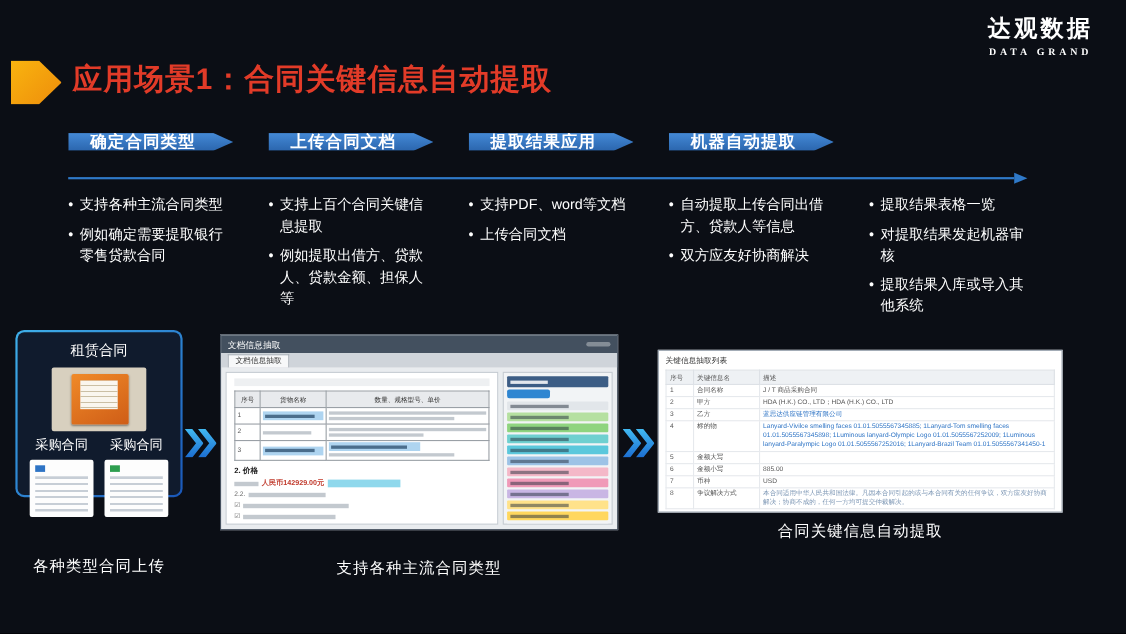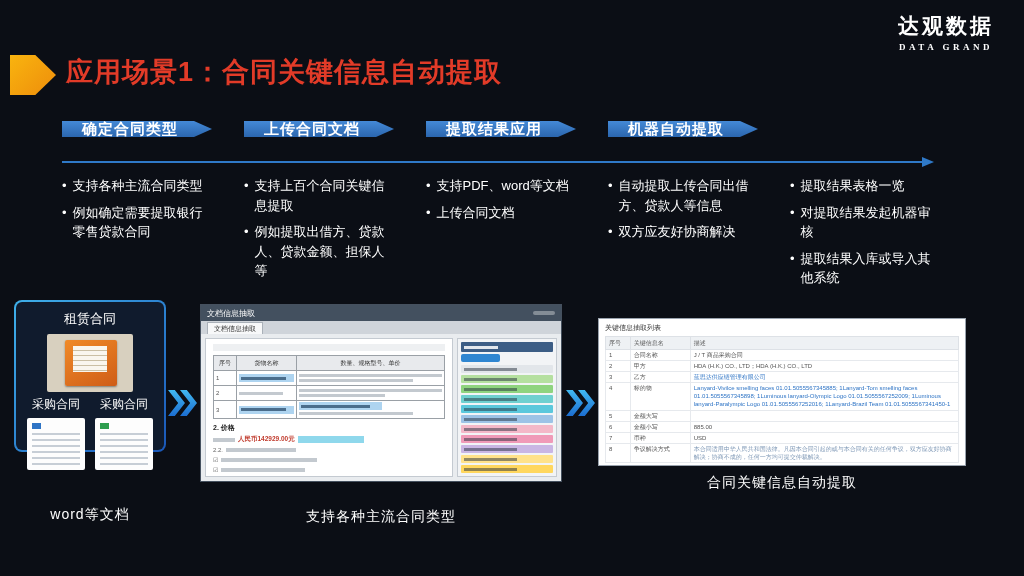--- a/index.html
+++ b/index.html
@@ -410,17 +410,17 @@
         </tr>
         <tr class="muted">
           <td>8</td>
           <td>争议解决方式</td>
           <td>本合同适用中华人民共和国法律。凡因本合同引起的或与本合同有关的任何争议，双方应友好协商解决；协商不成的，任何一方均可提交仲裁解决。</td>
         </tr>
       </tbody>
     </table>
   </div>
 
-  <div class="caption cap-upload">word等文档</div>
+  <div class="caption cap-upload">各种类型合同上传</div>
   <div class="caption cap-extract">支持各种主流合同类型</div>
   <div class="caption cap-result">合同关键信息自动提取</div>
 
 </div>
 
 </body></html>

